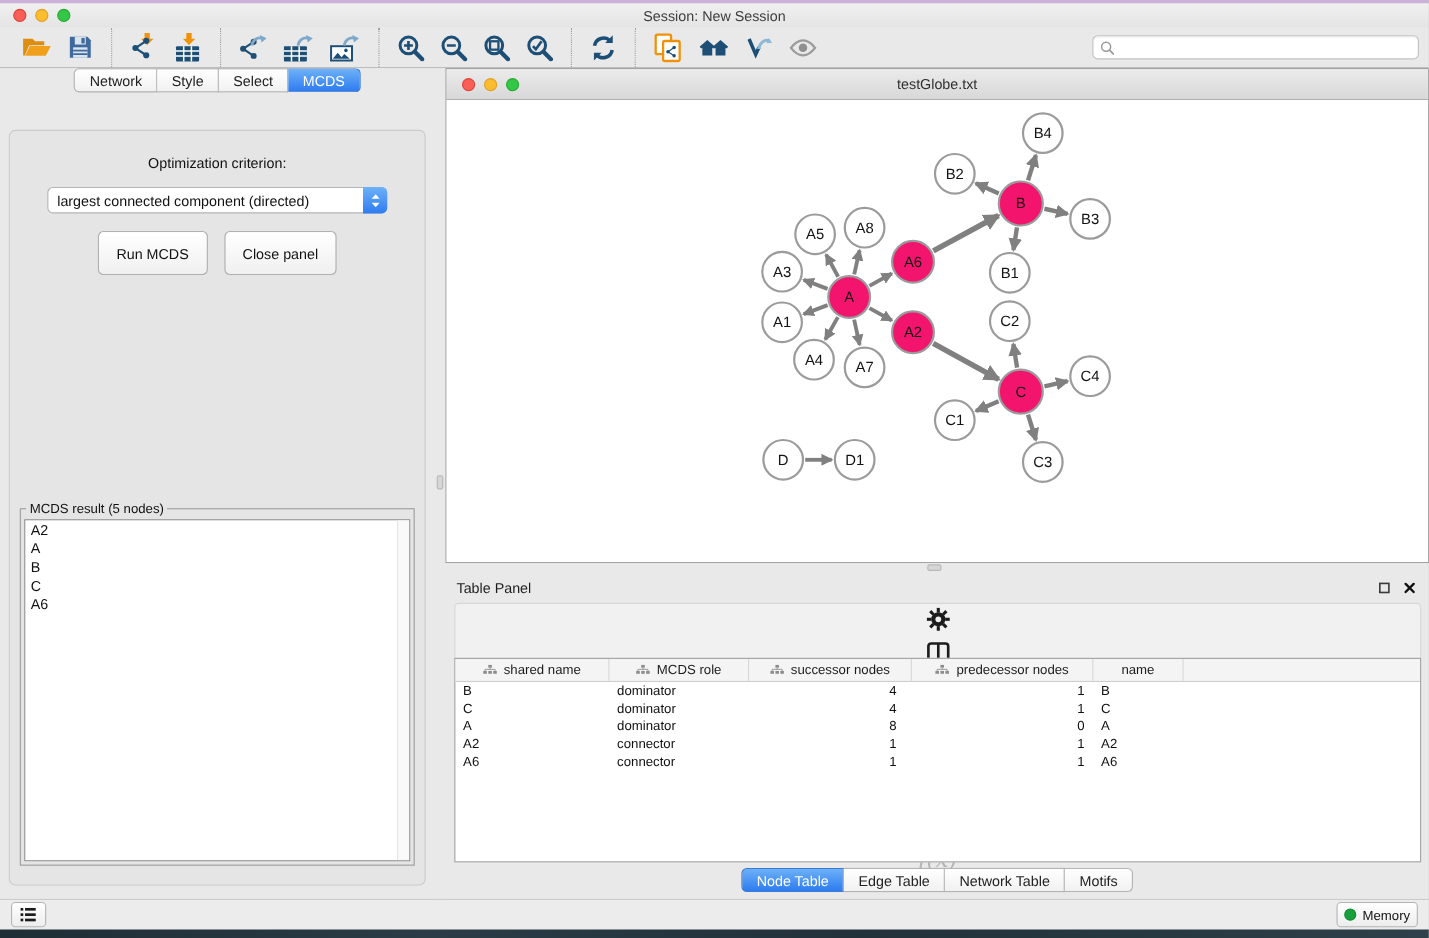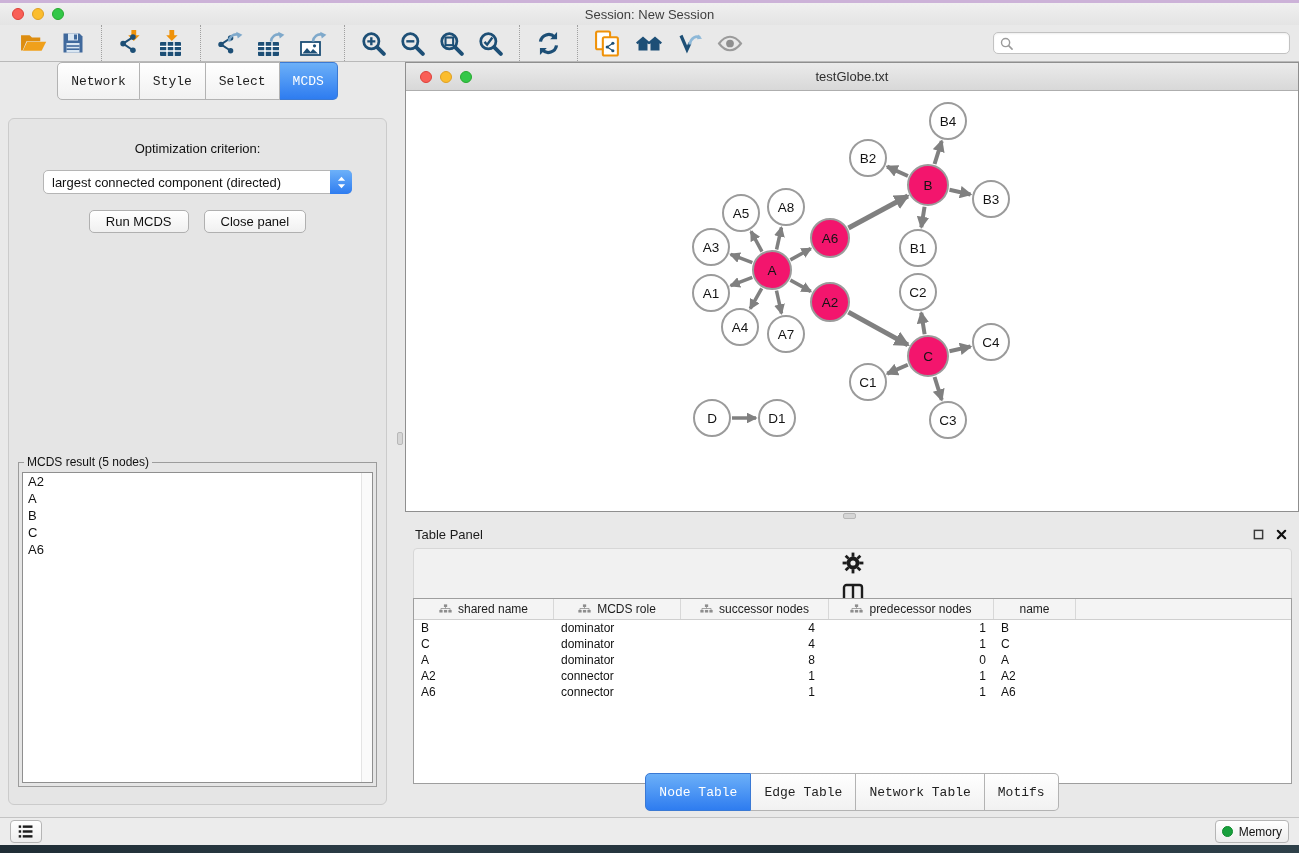--- a/index.html
+++ b/index.html
@@ -32,34 +32,34 @@
   .control-panel{width:395px;background:#e9e9e9;position:relative;flex:none;}
   .v-divider{width:10px;background:#e9e9e9;position:relative;flex:none;cursor:col-resize;}
   .v-divider .knob{position:absolute;left:2px;top:370px;width:6px;height:13px;background:#d6d6d6;border:1px solid #b8b8b8;border-radius:2px;}
   .right-col{width:894px;flex:none;display:flex;flex-direction:column;}
 
   
   .panel-head{height:28px;display:flex;align-items:center;padding:0 10px;font-size:13px;color:#1c1c1c;}
   .panel-head .ph-title{flex:1;}
   .ph-btn{background:none;border:none;padding:2px;margin-left:8px;cursor:pointer;display:flex;}
   .seg{display:flex;justify-content:center;}
-  .seg .seg-btn{height:38px;padding:0 13px;font-size:13px;color:#222;background:linear-gradient(#ffffff,#f1f1f1);
-    border:1px solid #b3b3b3;border-left:none;cursor:pointer;font-family:Liberation Mono, monospace;}
+  .seg .seg-btn{height:22px;padding:0 13px;font-size:13px;color:#222;background:linear-gradient(#ffffff,#f1f1f1);
+    border:1px solid #b3b3b3;border-left:none;cursor:pointer;}
   .seg .seg-btn:first-child{border-left:1px solid #b3b3b3;border-radius:5px 0 0 5px;}
   .seg .seg-btn:last-child{border-radius:0 5px 5px 0;}
   .seg .seg-btn.active{background:linear-gradient(#6cb0f8,#2e7cf0);color:#fff;border-color:#3a79d4;}
   .cp-body{position:absolute;left:8px;right:8px;top:56px;bottom:12px;background:#e5e5e5;border:1px solid #cbcbcb;border-radius:6px;}
   .opt-label{text-align:center;font-size:13px;color:#111;margin-top:22px;}
   .select{margin:14px 34px 16px 34px;height:24px;background:#fff;border:1px solid #b5b5b5;border-radius:5px;
     display:flex;align-items:center;position:relative;cursor:pointer;}
   .select .sel-text{flex:1;font-size:13px;padding:0 8px;color:#111;white-space:nowrap;overflow:hidden;}
   .select .stepper{width:22px;height:24px;margin:-1px -1px -1px 0;border-radius:0 5px 5px 0;
     background:linear-gradient(#6db1f9,#2e7cf0);display:flex;align-items:center;justify-content:center;}
   .btn-row{display:flex;justify-content:center;gap:15px;margin-top:12px;}
-  .push-btn{height:23px;padding:0 16px;font-size:13px;color:#111;background:linear-gradient(#ffffff,#f0f0f0);
+  .push-btn{height:40px;padding:0 16px;font-size:13px;color:#111;background:linear-gradient(#ffffff,#f0f0f0);
     border:1px solid #b0b0b0;border-radius:5px;cursor:pointer;}
   .cp-body fieldset{position:absolute;left:9px;right:9px;top:336px;height:332px;margin:0;padding:3px;
     border:1px solid #9c9c9c;background:transparent;}
   .cp-body legend{font-size:12px;color:#111;padding:0 3px;margin-left:2px;}
   .listbox{width:100%;height:100%;background:#fff;border:1px solid #8f8f8f;position:relative;overflow:hidden;}
   .listbox .item{font-size:13px;color:#111;padding:1px 5px;line-height:15px;cursor:default;}
   .listbox .scrolltrack{position:absolute;right:0;top:0;bottom:0;width:11px;background:#fafafa;border-left:1px solid #e4e4e4;}
 
   
   .network-window{height:450px;flex:none;border:1px solid #8f8f8f;background:#fff;position:relative;display:flex;flex-direction:column;}

